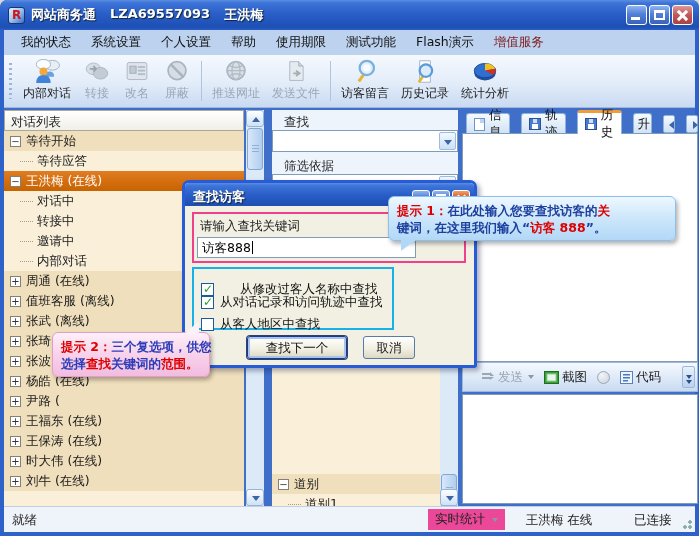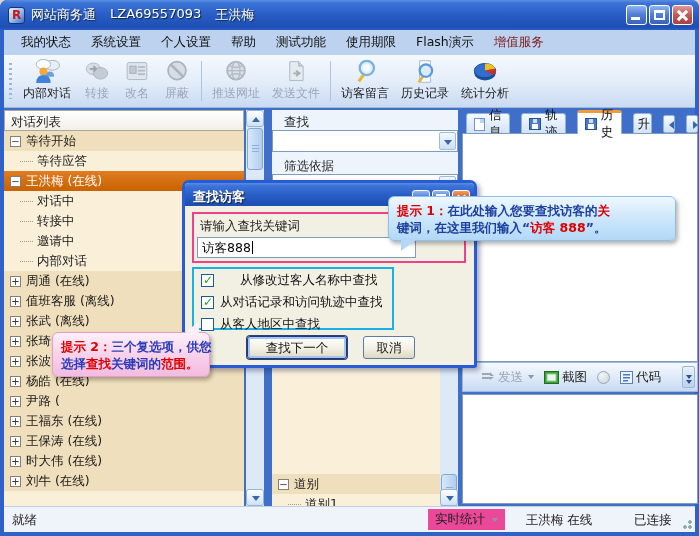--- a/index.html
+++ b/index.html
@@ -13,21 +13,21 @@
   
   .titlebar {
     position:absolute; left:0; top:0; width:699px; height:30px;
     background:linear-gradient(180deg,#5a8ee0 0%,#3d74d8 10%,#2a5fc8 45%,#1d4fb4 90%,#2a5fc8 100%);
     border-radius:7px 7px 0 0; display:flex; align-items:center; padding:0 6px;
   }
   .app-icon { width:17px; height:17px; border-radius:3px; margin:0 6px 0 2px;
     background:linear-gradient(135deg,#e8f0ff 0%,#9cc0f0 50%,#3a6cc8 100%);
     border:1px solid #16366e; color:#c81818; font-weight:bold; font-size:12px;
     display:flex; align-items:center; justify-content:center; }
-  .title-text { color:#fff; font-weight:normal; font-size:13px; text-shadow:1px 1px 1px #123; display:flex; gap:14px; }
+  .title-text { color:#fff; font-weight:bold; font-size:13px; text-shadow:1px 1px 1px #123; display:flex; gap:14px; }
   .win-btns { margin-left:auto; display:flex; gap:2px; }
   .win-btn { width:21px; height:20px; border-radius:3px; border:1px solid #fff;
     background:linear-gradient(180deg,#8fb4f0 0%,#5280d8 45%,#3a62b8 100%);
     position:relative; }
   .win-btn.close { background:linear-gradient(180deg,#e09898 0%,#c05858 50%,#a84444 100%); }
   .glyph-min { position:absolute; left:4px; bottom:4px; width:9px; height:3px; background:#fff; }
   .glyph-max { position:absolute; left:4px; top:4px; width:11px; height:10px; border:2px solid #fff; border-top-width:3px; }
   .glyph-x1,.glyph-x2 { position:absolute; left:3px; top:8px; width:13px; height:3px; background:#fff; }
   .glyph-x1 { transform:rotate(45deg);} .glyph-x2 { transform:rotate(-45deg);}
 
@@ -209,22 +209,22 @@
           <span class="glyph-x2"></span>
         </div>
     </div>
   </div>
 
   <div class="menubar">
     <div class="menu-item">我的状态</div>
     <div class="menu-item">系统设置</div>
     <div class="menu-item">个人设置</div>
     <div class="menu-item">帮助</div>
+    <div class="menu-item">使用期限</div>
     <div class="menu-item">测试功能</div>
-    <div class="menu-item">使用期限</div>
     <div class="menu-item">Flash演示</div>
     <div class="menu-item hl">增值服务</div>
   </div>
 
   <div class="toolbar">
     <div class="tb-grip"></div>
 
     <div class="tb-btn">
       <svg width="30" height="28" viewBox="0 0 30 28">
         <ellipse cx="21" cy="7" rx="8" ry="5.5" fill="#e9eef4" stroke="#9ab0c8"></ellipse>
@@ -514,21 +514,21 @@
           </div>
       </div>
     </div>
     <div class="dlg-body">
       <div class="ann-rect ann-pink"></div>
       <div class="dlg-prompt">请输入查找关键词</div>
       <div class="textbox">
         <span>访客888</span><span class="caret"></span>
       </div>
       <div class="ann-rect ann-cyan"></div>
-      <div class="cb-row" style="top:66px;gap:26px;">
+      <div class="cb-row" style="top:75px;gap:26px;">
         <span class="cb checked"></span>
         <span>从修改过客人名称中查找</span>
       </div>
       <div class="cb-row" style="top:88px;">
         <span class="cb checked"></span>
         <span>从对话记录和访问轨迹中查找</span>
       </div>
       <div class="cb-row" style="top:110px;">
         <span class="cb"></span>
         <span>从客人地区中查找</span>

